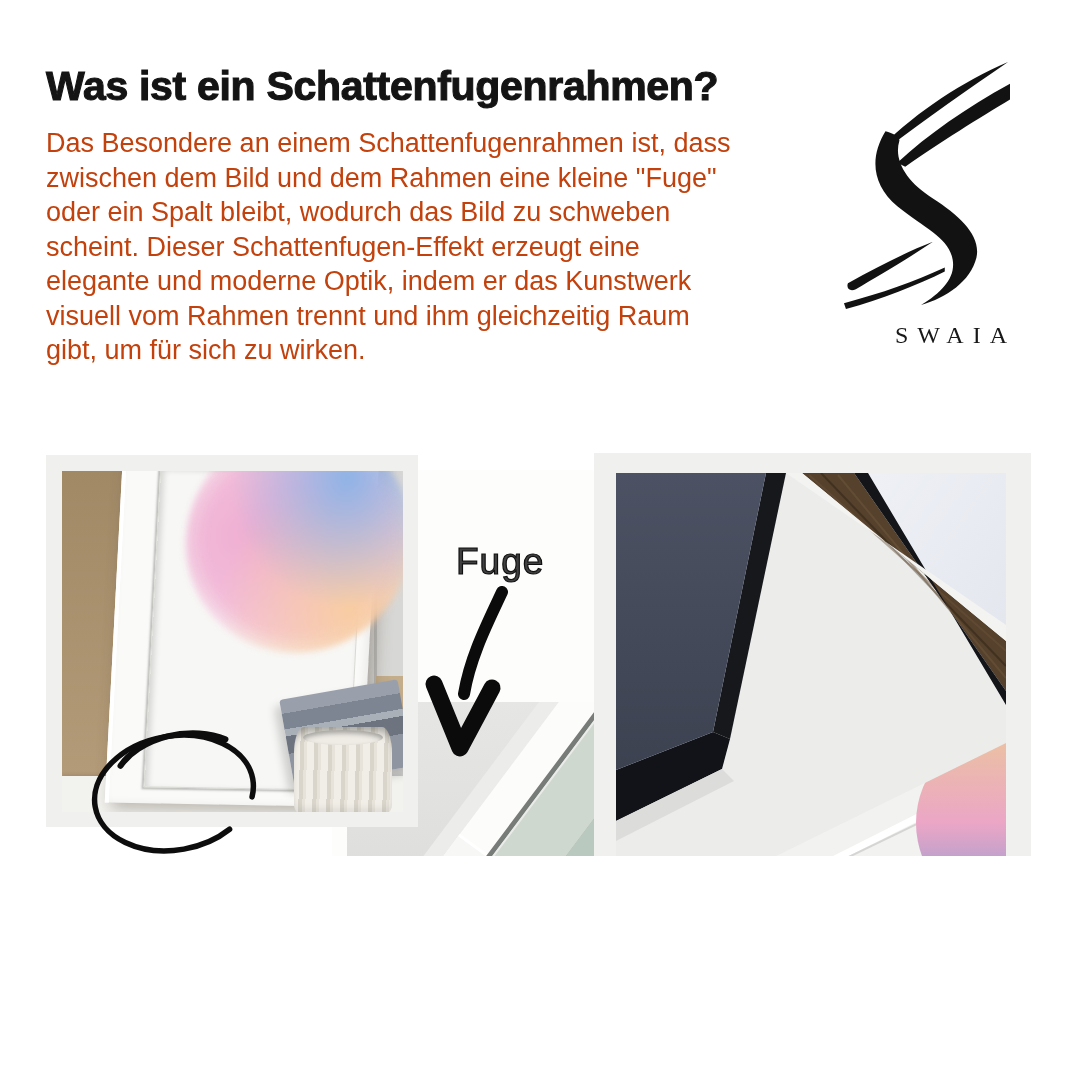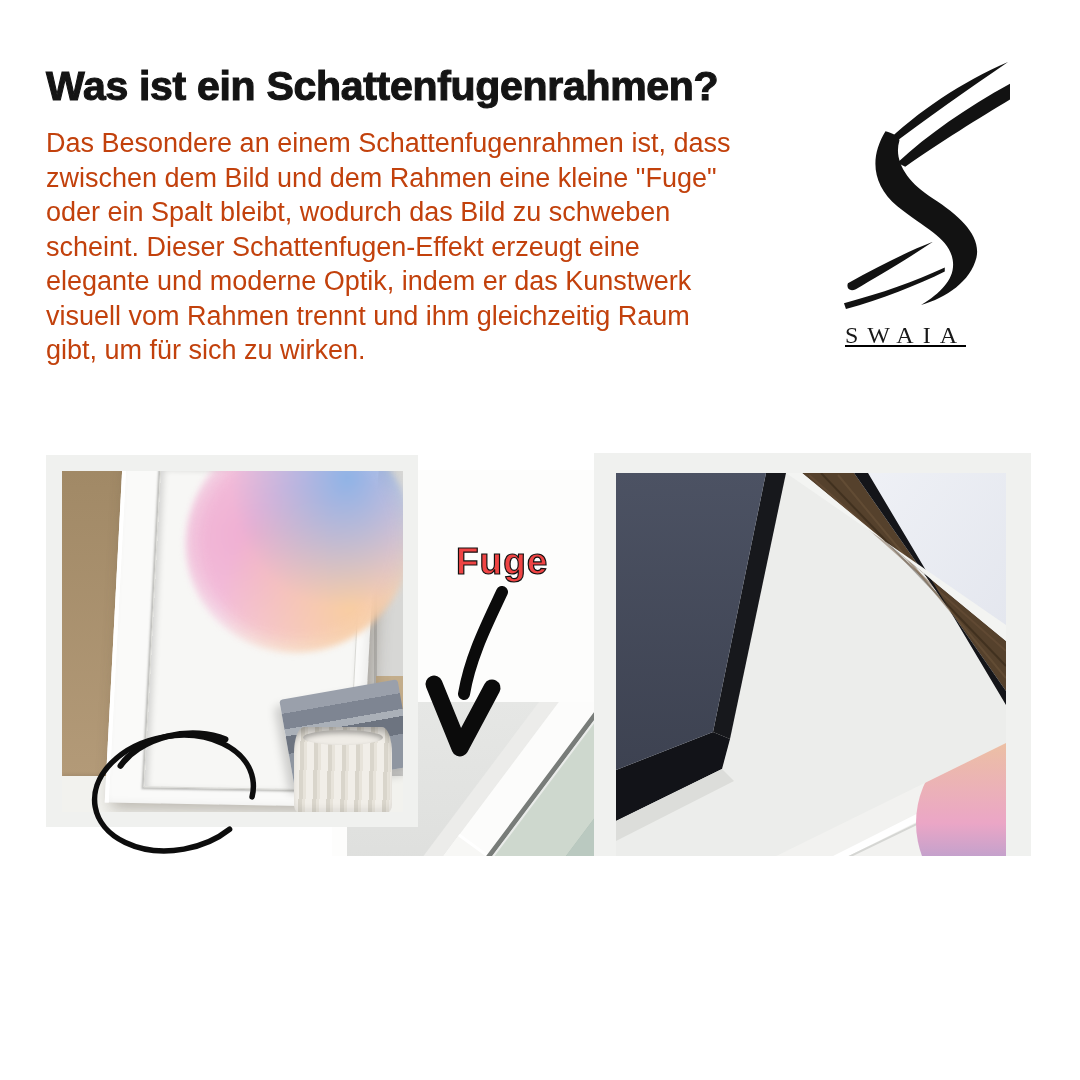--- a/index.html
+++ b/index.html
@@ -5,21 +5,21 @@
   html,body{margin:0;padding:0;background:#ffffff;}
   .page{position:relative;width:1080px;height:856px;background:#ffffff;overflow:hidden;
         font-family:"Liberation Sans",sans-serif;}
 
   
   .title{position:absolute;left:46px;top:63px;font-size:41px;font-weight:700;
          -webkit-text-stroke:1.1px #141414;color:#141414;letter-spacing:-0.3px;}
   .intro{position:absolute;left:46px;top:126px;width:770px;font-size:27px;line-height:34.5px;
          color:#c2410c;white-space:pre-line;}
 
-  .logo{position:absolute;left:836px;top:62px;width:180px;text-align:left;text-decoration:underline;}
+  .logo{position:absolute;left:836px;top:62px;width:180px;text-align:right;}
   .logo svg{display:block;margin:0 auto;}
   .logo-text{margin-top:8px;font-family:"Liberation Serif",serif;font-size:24px;color:#181818;
              letter-spacing:9px;text-indent:9px;}
 
   
   .card{position:absolute;}
   .card-gray{background:#f0f1ef;}
   .card-left{left:46px;top:455px;width:372px;height:372px;z-index:2;}
   .card-right{left:594px;top:453px;width:437px;height:427px;z-index:2;}
   .card-mid{left:332px;top:470px;width:330px;height:543px;background:#fdfdfc;z-index:1;}
@@ -55,22 +55,22 @@
          background:linear-gradient(180deg,#9aa0ab 0 16%,#7e8592 16% 34%,#aab0b8 34% 42%,#6d7480 42% 62%,#8f96a1 62% 100%);
          box-shadow:-6px 6px 10px rgba(0,0,0,0.18);}
   .vase{position:absolute;left:232px;top:256px;width:98px;height:86px;
         border-radius:10px 10px 6px 6px / 26px 26px 8px 8px;
         background:repeating-linear-gradient(92deg,#f1eee8 0 7px,#d9d5cb 7px 11px,#e7e3da 11px 14px);
         box-shadow:inset 0 12px 9px -7px rgba(0,0,0,0.30), inset 0 -5px 6px rgba(0,0,0,0.07);}
   .vase:before{content:"";position:absolute;left:9%;top:3px;width:82%;height:15px;border-radius:50%;
         background:#efece6;box-shadow:inset 0 3px 5px rgba(0,0,0,0.32);}
 
   
-  .fuge-label{position:absolute;left:456px;top:541px;z-index:3;font-size:37px;font-weight:700;
-              -webkit-text-stroke:1.2px #101010;color:#ef4444;letter-spacing:1px;}
+  .fuge-label{position:absolute;left:456px;top:541px;z-index:3;font-size:37px;font-weight:400;
+              -webkit-text-stroke:1.2px #101010;color:#404040;letter-spacing:1px;}
   .arrow-svg{position:absolute;left:420px;top:586px;z-index:3;}
   .circle-svg{position:absolute;left:84px;top:727px;z-index:4;}
 </style>
 </head>
 <body>
 
 <div class="page">
 
   <div class="title">Was ist ein Schattenfugenrahmen?</div>
   <div class="intro">Das Besondere an einem Schattenfugenrahmen ist, dass

